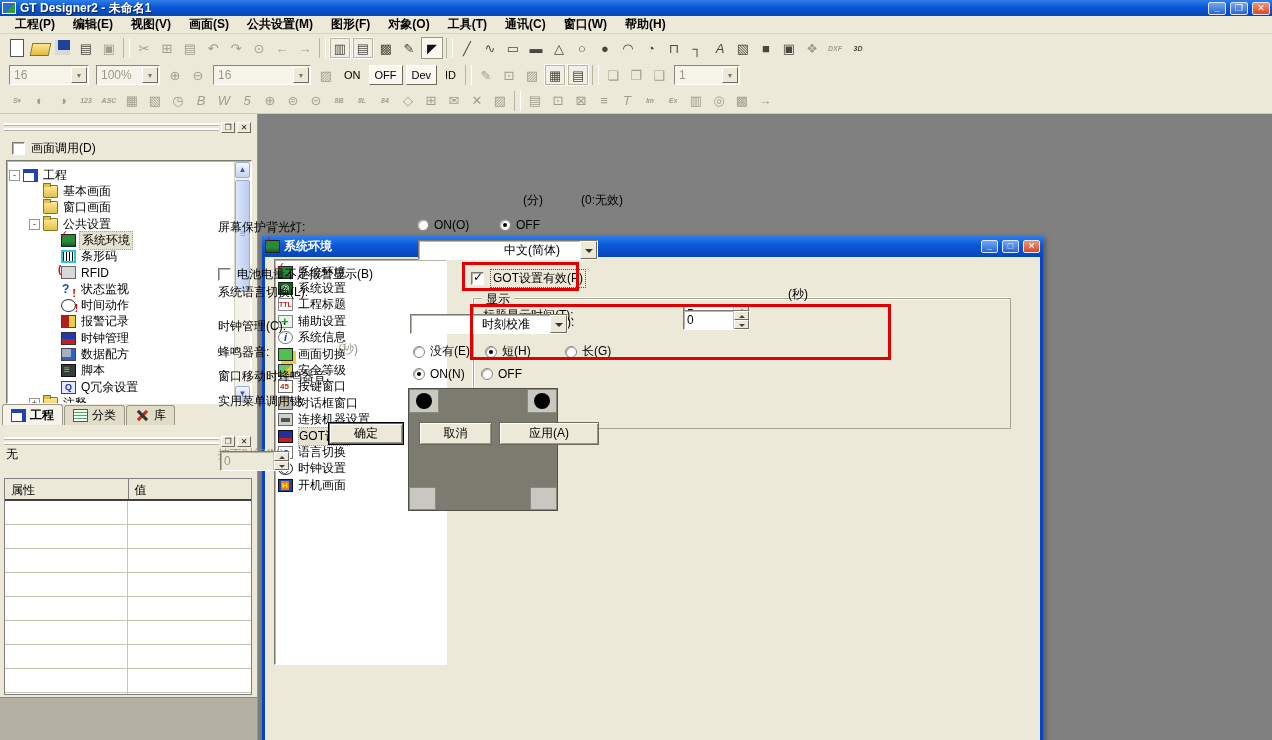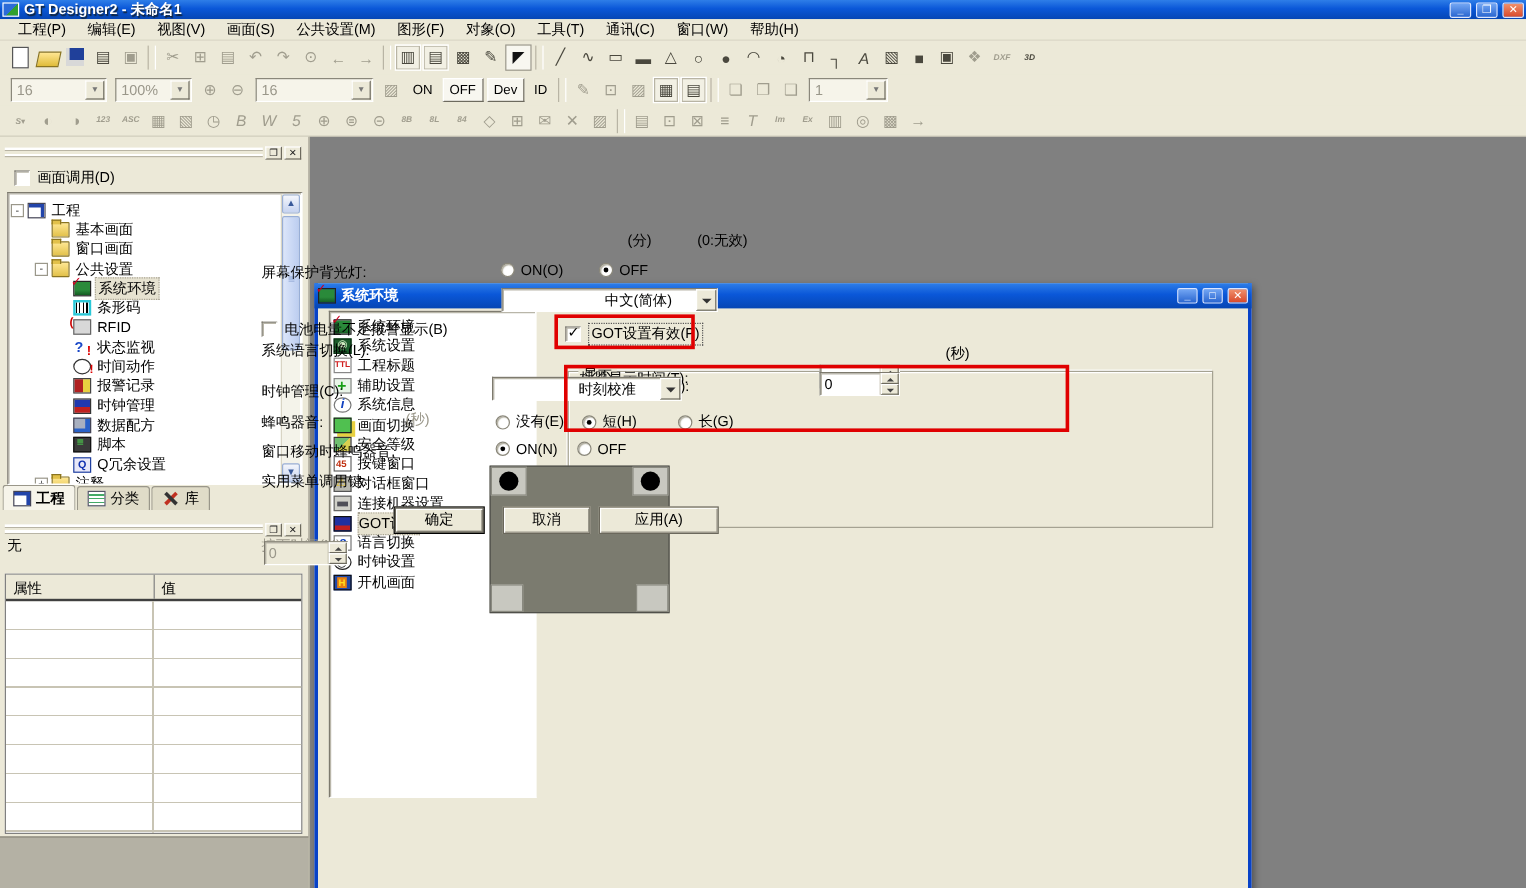--- a/index.html
+++ b/index.html
@@ -9,21 +9,21 @@
   
   .titlebar{position:absolute;left:0;top:0;width:1272px;height:16px;
     background:linear-gradient(180deg,#2e7ee8 0%,#0a57d8 45%,#0646b4 100%);
     display:flex;align-items:center;gap:4px;padding:0 2px;color:#fff;font-weight:bold;font-size:12px;}
   .titlebar .apptitle{flex:1;white-space:nowrap;text-shadow:1px 1px 1px #123;}
   .appicon{width:14px;height:12px;flex:none;background:linear-gradient(135deg,#2c6cd8 0 55%,#30a030 55% 100%);border:1px solid #fff;}
   .winbtn{width:18px;height:13px;flex:none;border-radius:2px;border:1px solid #dce6ff;
     background:linear-gradient(180deg,#74a7f4,#2a66d0);color:#fff;font-size:9px;line-height:11px;text-align:center;font-weight:bold;}
   .winbtn.close{background:linear-gradient(180deg,#f0926e,#d9492a);}
   .menubar{position:absolute;left:0;top:16px;width:1272px;height:18px;background:#ece9d8;display:flex;align-items:center;padding-left:6px;border-bottom:1px solid #d8d4c4;}
-  .menubar .mitem{padding:1px 9px;white-space:nowrap;}
+  .menubar .mitem{padding:1px 9px;white-space:nowrap;font-weight:bold;}
 
   
   .toolbar{position:absolute;left:0;width:1272px;background:#ece9d8;display:flex;align-items:center;gap:1px;padding-left:6px;}
   .tb1{top:34px;height:28px;}
   .tb2{top:62px;height:26px;}
   .tb3{top:88px;height:26px;border-bottom:1px solid #cdc9b8;}
   .tbi{width:22px;height:22px;display:inline-flex;align-items:center;justify-content:center;font-size:13px;color:#4a483e;flex:none;position:relative;}
   .tbi[data-mode="d"]{color:#a09d8e;}
   .tbi[data-mode="e"]{color:#4a483e;}
   .tbi[data-mode="f"]{border:1px solid #fff;box-shadow:0 0 0 1px #b8b4a4 inset;background:#f2f0e4;}
@@ -675,21 +675,21 @@
             </div>
           </div>
       </div>
 
       <div class="redbox" style="left:197px;top:5px;width:117px;height:29px;"></div>
       <div class="checkline" style="left:206px;top:12px;">
         <span class="cbx" data-checked="true"></span>
         <span class="dotted">GOT设置有效(P)</span>
       </div>
 
-      <div class="groupbox" style="left:208px;top:41px;width:538px;height:131px;margin-top:11px;">
+      <div class="groupbox" style="left:208px;top:41px;width:538px;height:131px;">
         <span class="grouplegend">显示</span>
       </div>
       <span class="lblline" style="left:218px;top:50px;">标题显示时间(T):</span>
       <div class="spin" style="left:418px;top:47px;width:67px;">
         <span class="val">5</span>
         <span class="arrows">
             <span class="sa u"></span>
             <span class="sa d"></span>
           </span>
         </div>

